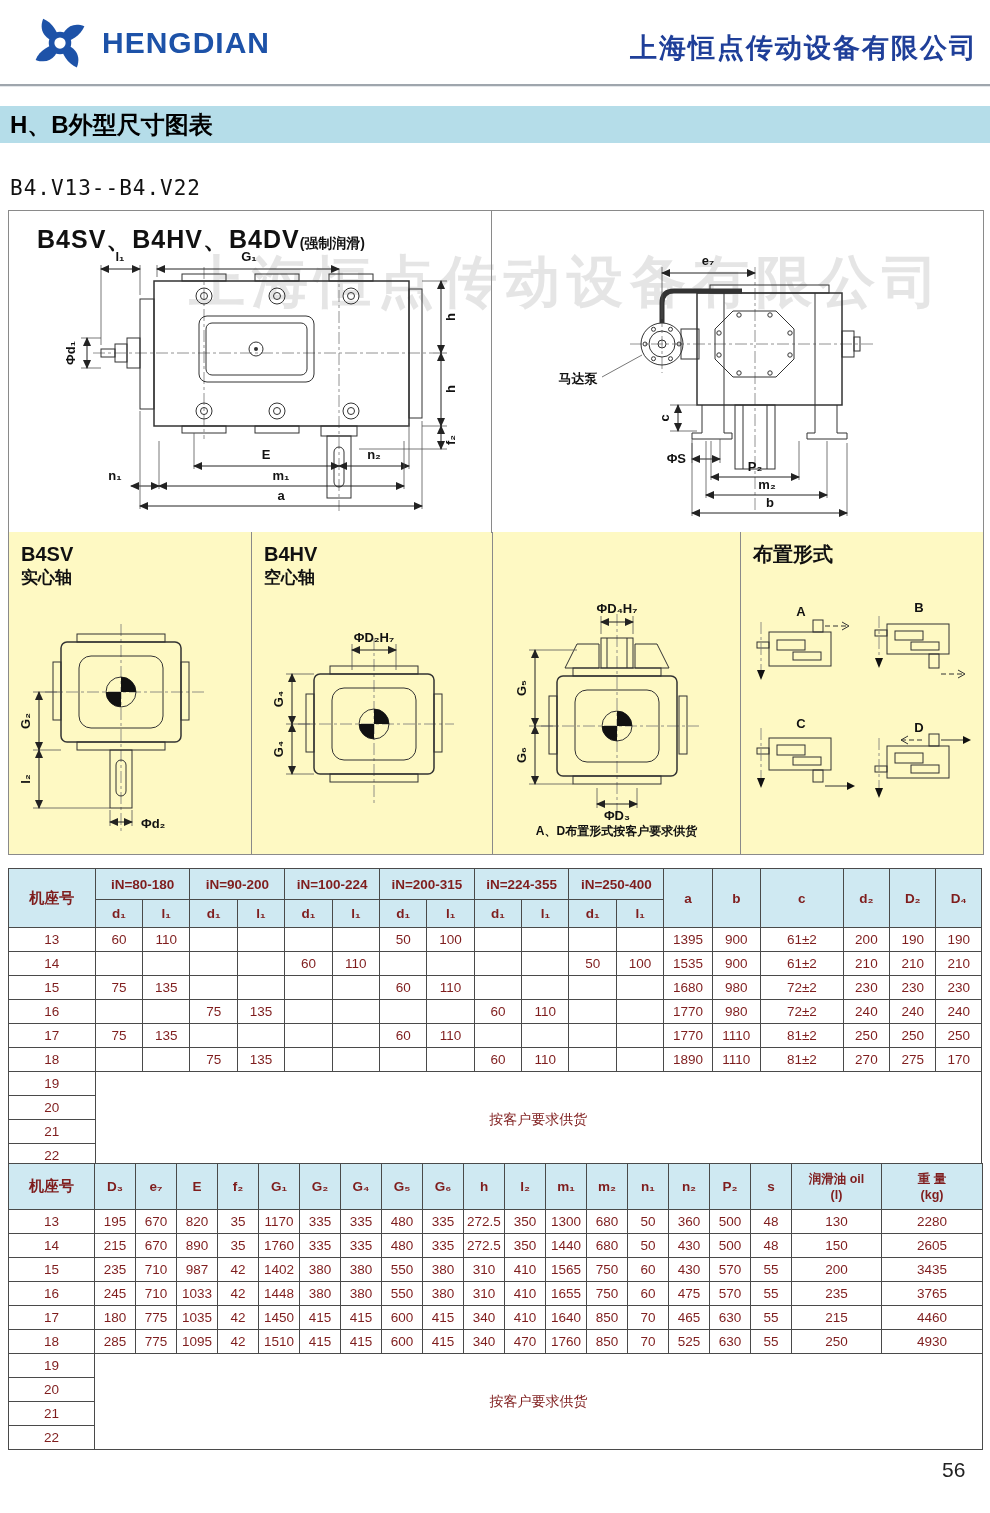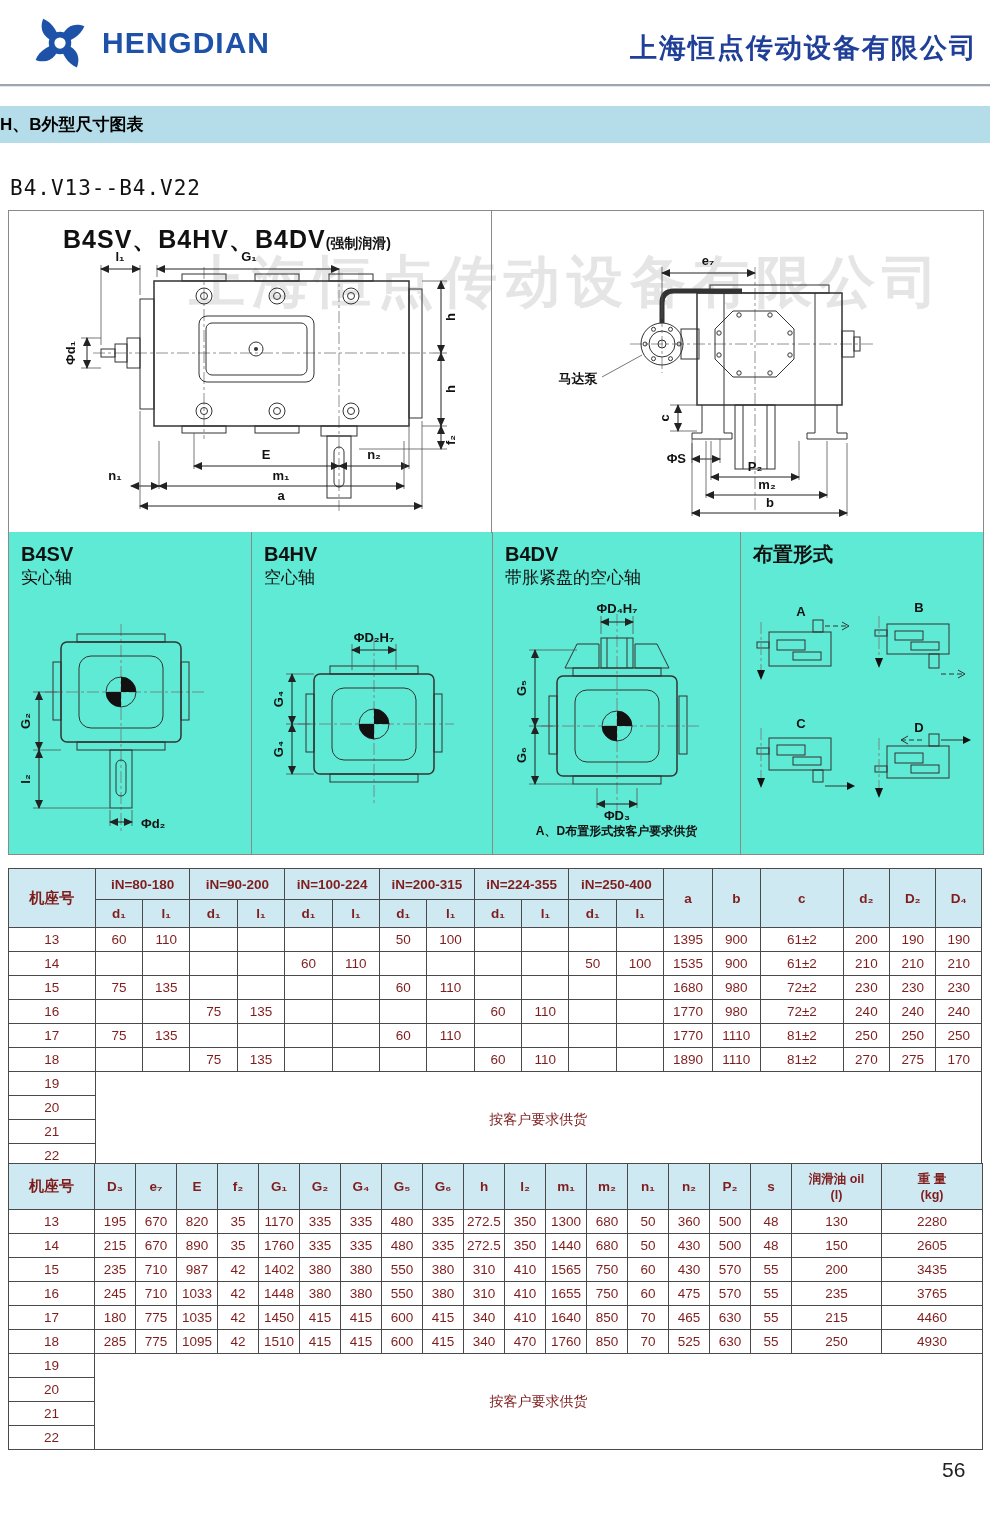--- a/index.html
+++ b/index.html
@@ -7,37 +7,37 @@
     width:990px;height:1513px;position:relative;background:#ffffff;
     font-family:"Liberation Sans","DejaVu Sans",sans-serif;color:#111;overflow:hidden;
   }
   
   #logo-svg{position:absolute;left:30px;top:12px;}
   #brand{position:absolute;left:102px;top:26px;font-size:30px;font-weight:700;color:#1d52a8;letter-spacing:1px;}
   #company{position:absolute;right:12px;top:30px;font-size:27px;font-weight:700;color:#1f3f99;letter-spacing:2px;}
   #rule{position:absolute;left:0;top:84px;width:990px;border-top:2px solid #9fa6ad;border-bottom:1px solid #e4e7ea;}
   
   #titlebar{position:absolute;left:0;top:106px;width:990px;height:37px;background:#b5dde9;}
-  #titlebar span{display:block;line-height:37px;font-size:17px;font-weight:700;color:#000;}
+  #titlebar span{display:block;padding-left:10px;line-height:37px;font-size:24px;font-weight:700;color:#000;}
   #model{position:absolute;left:10px;top:176px;font-family:"DejaVu Sans Mono",monospace;font-size:21px;letter-spacing:1px;color:#111;}
   
   #diagram-top{position:absolute;left:8px;top:210px;width:974px;height:322px;border:1px solid #8a8a8a;display:flex;background:#fff;}
-  #panels{position:absolute;left:8px;top:532px;width:974px;height:322px;border:1px solid #8a8a8a;border-top:none;display:flex;background:#5eead4;}
+  #panels{position:absolute;left:8px;top:532px;width:974px;height:322px;border:1px solid #8a8a8a;border-top:none;display:flex;background:#fef9c3;}
   .dcell{position:relative;z-index:1;height:100%;}
   .dcell+.dcell{border-left:1px solid #8a8a8a;}
   #dt-left{width:482px;}
   #dt-right{flex:1;}
   .p1{width:242px;} .p2{width:240px;} .p3{width:247px;} .p4{flex:1;text-align:center;}
   #watermark{position:absolute;left:180px;top:34px;z-index:0;font-size:56px;font-weight:700;color:#cccccc;opacity:.5;letter-spacing:7px;white-space:nowrap;}
   #main-dia-title{position:absolute;left:28px;top:12px;z-index:2;}
-  #main-dia-title .big{font-size:25px;font-weight:700;letter-spacing:1px;margin-left:26px;}
+  #main-dia-title .big{font-size:25px;font-weight:700;letter-spacing:1px;}
   #main-dia-title .sml{font-size:14px;font-weight:700;}
   .pt{position:absolute;left:12px;top:10px;z-index:2;line-height:1.25;}
   .pcode{display:block;font-size:20px;font-weight:700;}
-  .pname{display:block;font-size:17px;font-weight:400;}
+  .pname{display:block;font-size:17px;font-weight:700;}
   .pnote{position:absolute;left:0;right:0;bottom:14px;text-align:center;font-size:12px;font-weight:700;z-index:2;}
   
   svg{display:block;}
   .ol{fill:none;stroke:#333;stroke-width:1.5;}
   .tl{fill:none;stroke:#333;stroke-width:1;}
   .cl{fill:none;stroke:#777;stroke-width:.8;stroke-dasharray:12 3 3 3;}
   .ext{stroke:#555;stroke-width:.8;}
   .dim{stroke:#222;stroke-width:1;}
   .dt{font:700 13px "Liberation Sans","DejaVu Sans",sans-serif;fill:#111;}
   .dashed{stroke:#333;stroke-width:1;stroke-dasharray:5 3;fill:none;}
@@ -320,24 +320,20 @@
       <line class="ext" x1="62" y1="124" x2="34" y2="124"></line>
       <line class="ext" x1="62" y1="174" x2="34" y2="174"></line>
       <line class="dim" x1="40" y1="74" x2="40" y2="124" marker-start="url(#mk4)" marker-end="url(#mk4)"></line>
       <text class="dt" transform="translate(31,99) rotate(-90)" text-anchor="middle">G₄</text>
       <line class="dim" x1="40" y1="124" x2="40" y2="174" marker-start="url(#mk4)" marker-end="url(#mk4)"></line>
       <text class="dt" transform="translate(31,149) rotate(-90)" text-anchor="middle">G₄</text>
     </svg>
   </div>
 
   <div class="dcell p3">
-    <div class="pt">
-      <span class="pcode">B4DV</span>
-      <span class="pname">带胀紧盘的空心轴</span>
-    </div>
     <svg width="246" height="245" viewBox="0 0 246 245" style="position:absolute;left:0;top:60px;">
       <defs>
           <marker id="mk5" markerWidth="9" markerHeight="8" refX="8" refY="4" orient="auto-start-reverse">
             <path d="M0 0L9 4L0 8z" fill="#222"></path>
           </marker>
         </defs>
       <line class="cl" x1="48" y1="134" x2="206" y2="134"></line>
       <line class="cl" x1="124" y1="22" x2="124" y2="226"></line>
       <rect class="ol" x="64" y="84" width="120" height="100" rx="6"></rect>
       <rect class="tl" x="80" y="76" width="88" height="8"></rect>

